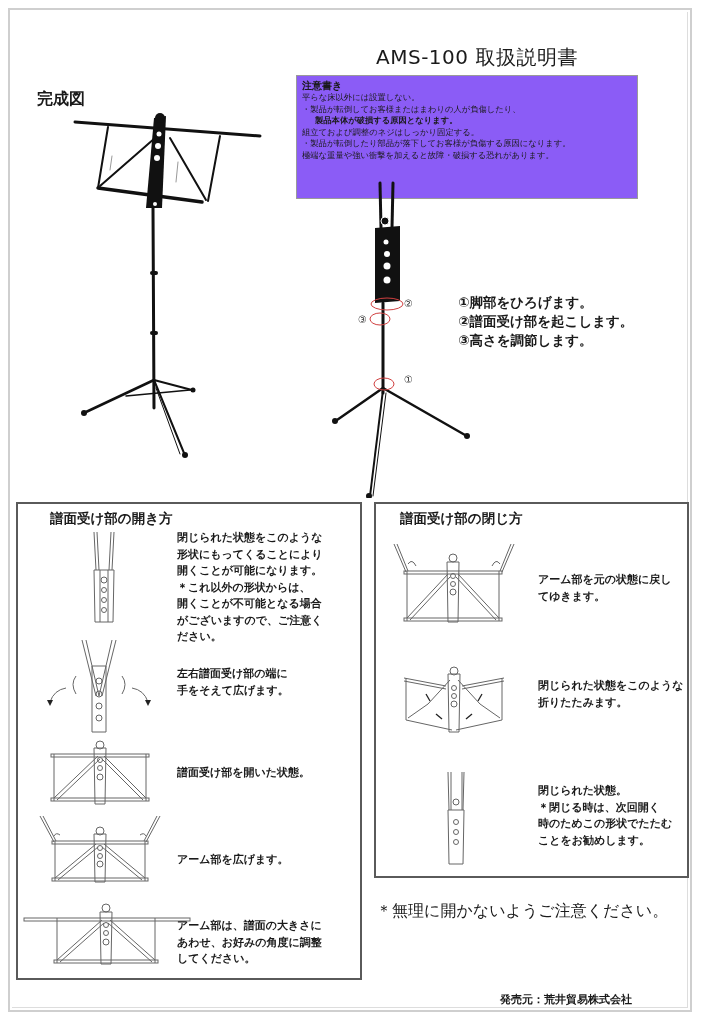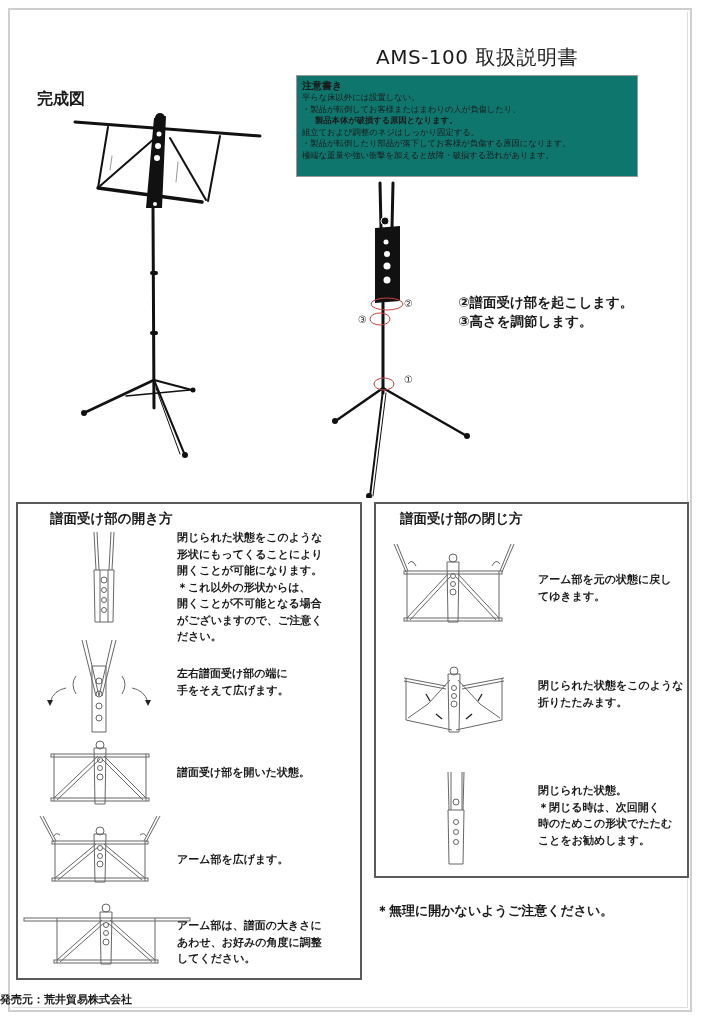--- a/index.html
+++ b/index.html
@@ -4,43 +4,43 @@
 <style>
   html, body { margin: 0; padding: 0; background: #ffffff; }
   body { width: 702px; height: 1024px; position: relative; overflow: hidden;
          font-family: "DejaVu Sans", sans-serif; color: #1a1a1a; }
   .page-frame { position: absolute; left: 8px; top: 8px; width: 684px; height: 1004px;
                 border: 2px solid #cfcfcf; box-sizing: border-box; }
   .page-frame-inner { position: absolute; left: 2px; top: 2px; right: 2px; bottom: 2px;
                 border-right: 1px solid #dddddd; border-bottom: 1px solid #dddddd; }
   .title { position: absolute; left: 376px; top: 44px; font-size: 20px; font-weight: normal;
            letter-spacing: 0.5px; white-space: nowrap; font-family: "DejaVu Sans", sans-serif; }
-  .caution-box { position: absolute; left: 296px; top: 75px; width: 342px; height: 102px;
+  .caution-box { position: absolute; left: 296px; top: 75px; width: 342px; height: 124px;
                  border: 1px solid #9a9a9a; box-sizing: border-box; padding: 3px 5px;
-                 font-size: 8.3px; line-height: 11.6px; background: #0f766e; }
+                 font-size: 8.3px; line-height: 11.6px; background: #8b5cf6; }
   .caution-box .c-head { font-size: 10px; font-weight: bold; line-height: 13px; }
   .caution-box .c-line { white-space: nowrap; }
   .caution-box .indent { padding-left: 13px; font-weight: bold; }
   .label-completed { position: absolute; left: 37px; top: 89px; font-size: 16px; font-weight: bold; }
   .stand-left { position: absolute; left: 70px; top: 108px; width: 200px; height: 360px; }
   .stand-right { position: absolute; left: 325px; top: 178px; width: 160px; height: 320px; }
   .steps { position: absolute; left: 458px; top: 293px; font-size: 13.5px; line-height: 19px;
            font-weight: bold; }
   .steps div { white-space: nowrap; }
   .marker { position: absolute; font-size: 10px; color: #333; }
   .box { position: absolute; border: 2px solid #5a5a5a; box-sizing: border-box; background: #fff; }
   .box-open { left: 16px; top: 502px; width: 346px; height: 478px; }
   .box-close { left: 374px; top: 502px; width: 315px; height: 376px; }
   .box-title { position: absolute; font-size: 13.5px; font-weight: bold; white-space: nowrap; }
   .desc { position: absolute; font-size: 11px; line-height: 16.5px; font-weight: bold; white-space: nowrap; }
   .fig { position: absolute; }
-  .bottom-note { position: absolute; left: 376px; top: 903px; font-size: 13px; line-height: 16px;
-                 font-weight: bold; }
+  .bottom-note { position: absolute; left: 376px; top: 903px; font-size: 16px; line-height: 16px;
+                 font-weight: normal; }
   .bottom-note div { white-space: nowrap; }
-  .publisher { position: absolute; left: 0; width: 632px; top: 992px; text-align: left;
+  .publisher { position: absolute; left: 0; width: 632px; top: 992px; text-align: right;
                font-size: 11px; font-weight: bold; }
   svg { display: block; }
 </style>
 </head>
 <body>
 
 <div class="page-frame">
     <div class="page-frame-inner"></div>
   </div>
 
@@ -119,20 +119,21 @@
       <ellipse cx="55" cy="141" rx="10" ry="6"></ellipse>
       <ellipse cx="59" cy="206" rx="10" ry="6"></ellipse>
     </g>
   </svg>
 </div>
 <div class="marker" style="left:404px;top:298px;">②</div>
 <div class="marker" style="left:358px;top:314px;">③</div>
 <div class="marker" style="left:404px;top:374px;">①</div>
 
 <div class="steps">
+  <div>①脚部をひろげます。</div>
   <div>②譜面受け部を起こします。</div>
   <div>③高さを調節します。</div>
 </div>
 
 <div class="box box-open"></div>
 <div class="box-title" style="left:50px;top:510px;">譜面受け部の開き方</div>
 
 <div class="fig" style="left:84px;top:530px;">
   <svg width="40" height="96" viewBox="0 0 40 96">
     <g stroke="#666" fill="none" stroke-width="1">

